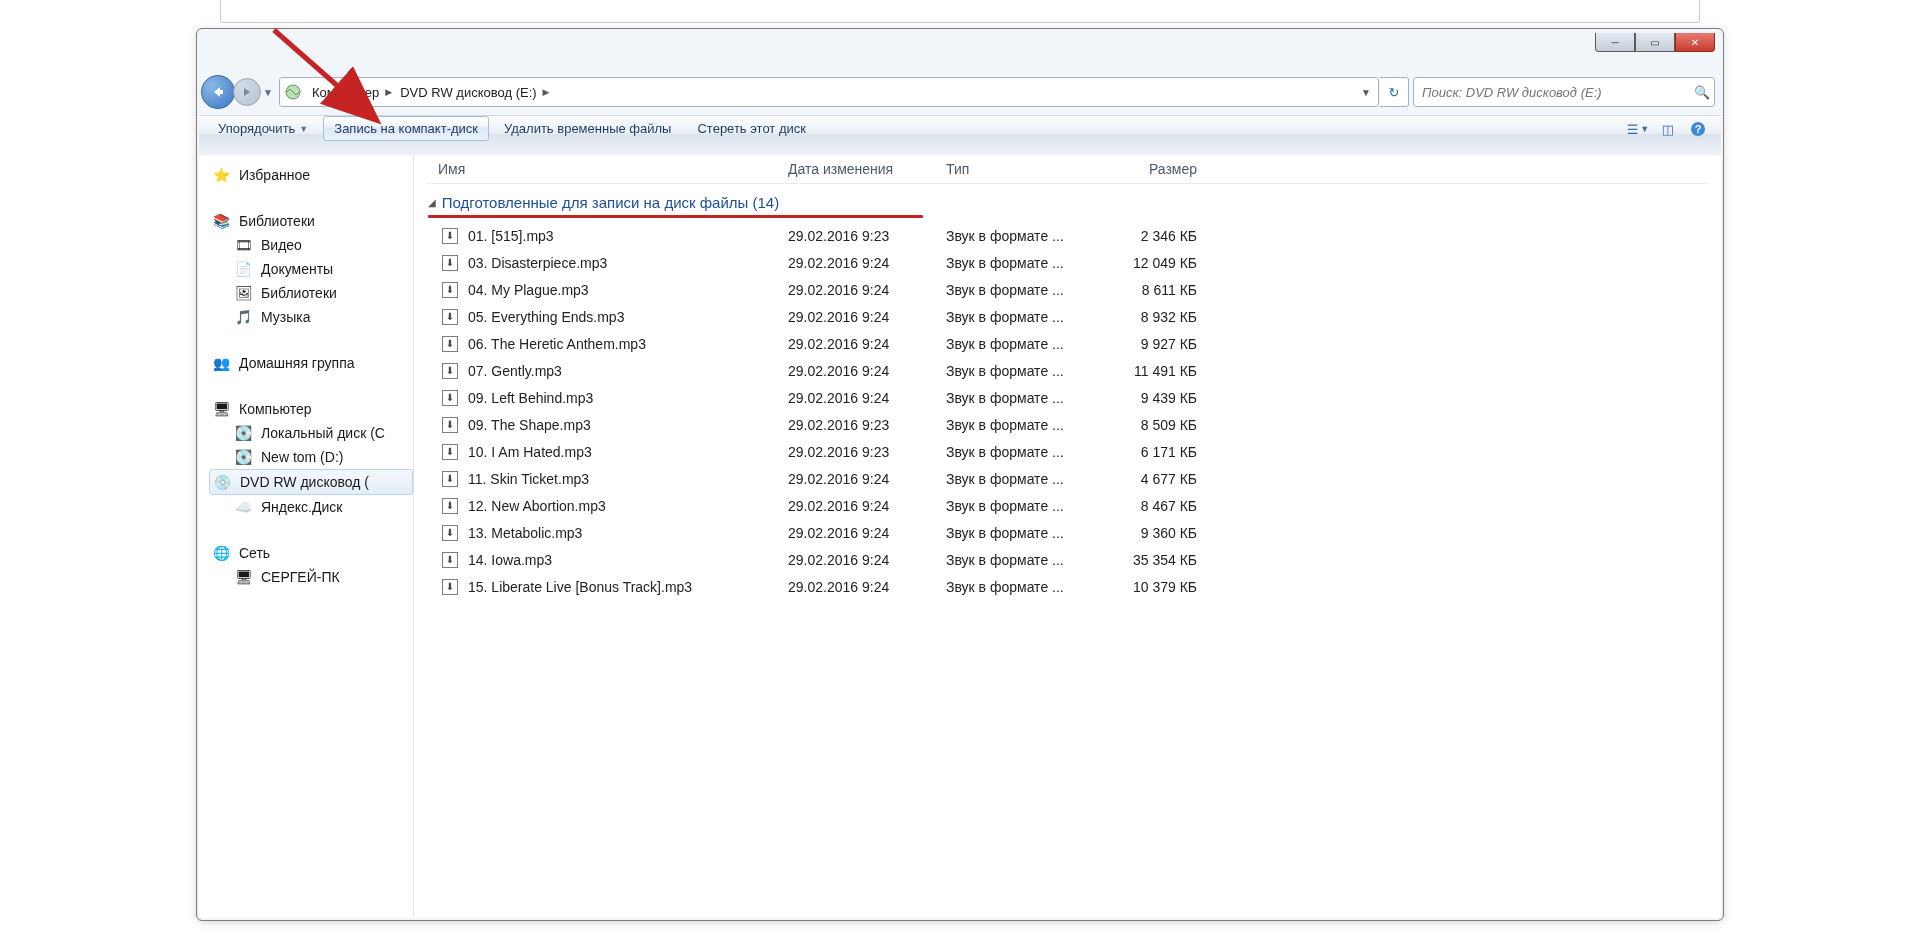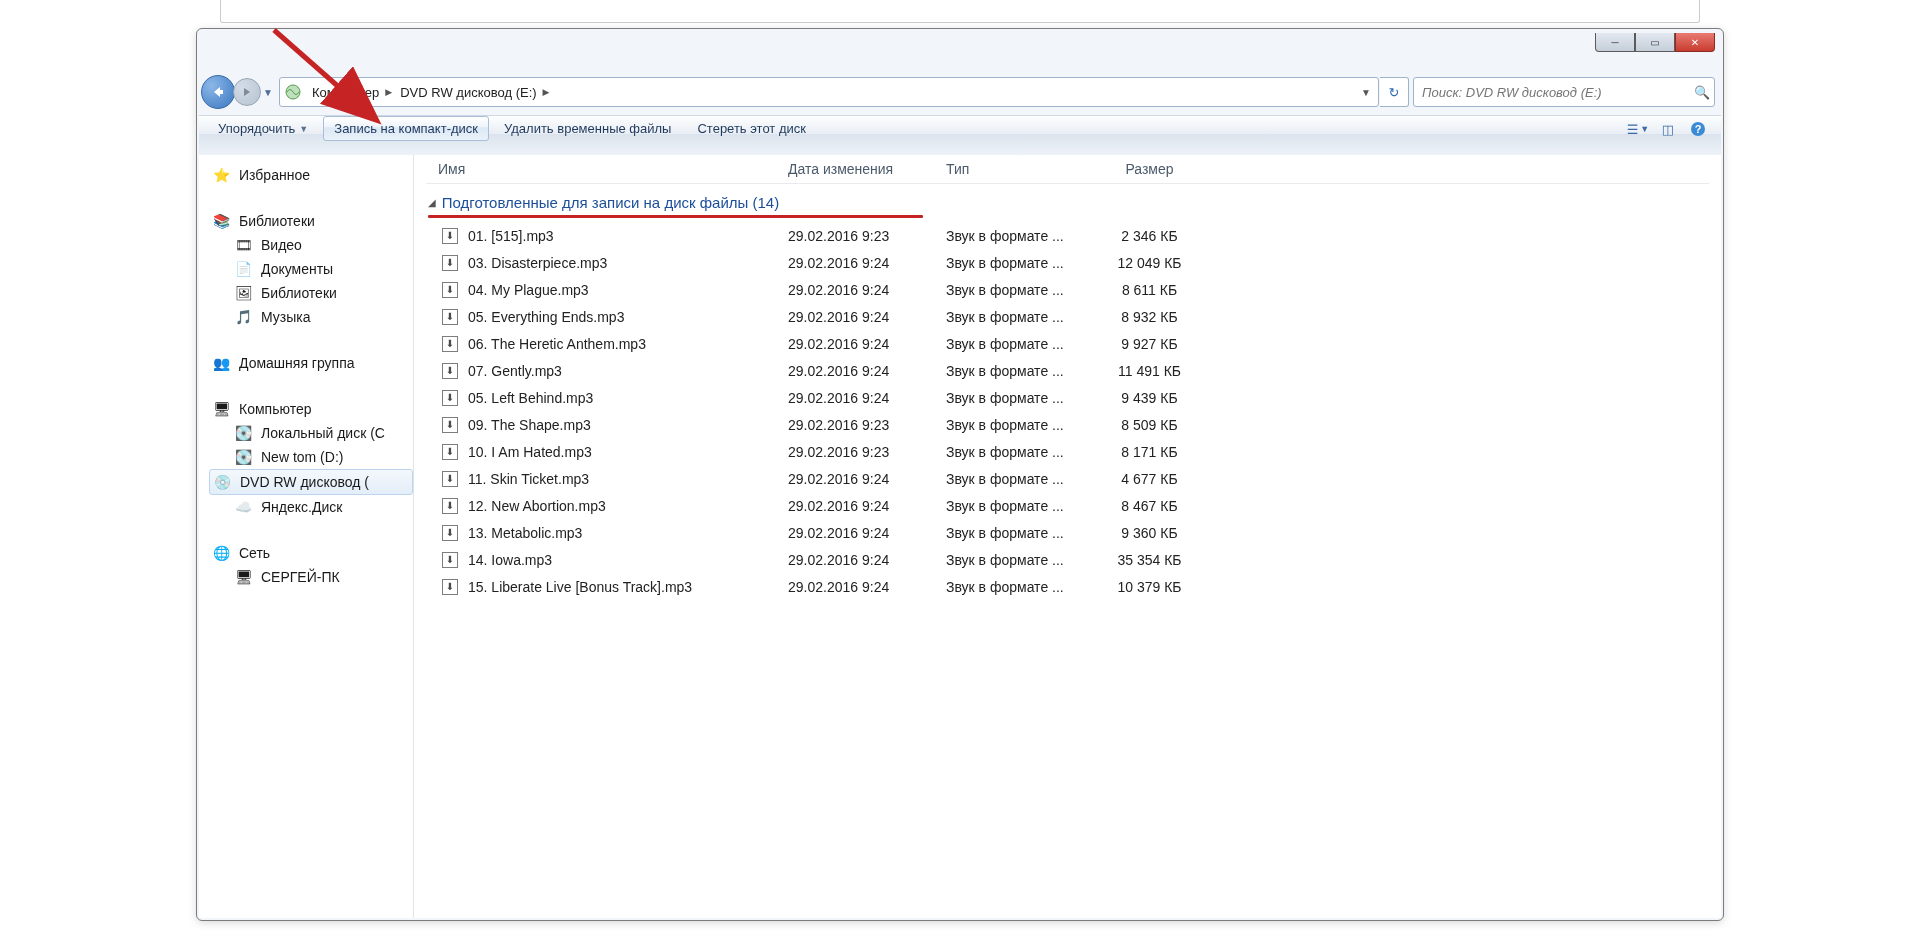--- a/index.html
+++ b/index.html
@@ -38,21 +38,21 @@
 .sb-group{margin-bottom:22px}
 .sb-item{display:flex;align-items:center;height:24px;gap:8px;cursor:default;color:#1a1a1a;font-size:14px}
 .sb-item.sub{padding-left:22px}
 .sb-item.sel{background:linear-gradient(#f4f8fc,#e3eef9);border:1px solid #bcd5ee;border-radius:3px;margin-left:-4px;padding-left:4px}
 .sb-ico{width:18px;height:18px;display:inline-flex;align-items:center;justify-content:center;font-size:14px}
 .files{flex:1;position:relative;padding:0 12px;overflow:hidden}
 .col-headers{display:flex;height:28px;align-items:center;border-bottom:1px solid #e8eaed;color:#4b5a6b;font-size:14px}
 .col-name{width:350px;padding-left:12px}
 .col-date{width:158px}
 .col-type{width:156px}
-.col-size{width:95px;text-align:center;padding-right:6px}
+.col-size{width:95px;text-align:right;padding-right:6px}
 .group-header{margin:10px 0 4px 2px}
 .gh-row{display:flex;align-items:center;gap:6px;color:#1c4e9a;font-size:15px;cursor:default}
 .gh-row .tri{font-size:10px;color:#555}
 .gh-underline{height:3px;background:#c62424;margin-top:4px;width:495px;border-radius:1px}
 .file-row{display:flex;align-items:center;height:27px;font-size:14px;color:#222;cursor:default}
 .f-ico{width:14px;height:14px;border:1px solid #7d7d7d;background:#fff;position:relative;margin:0 10px 0 4px;display:inline-flex;align-items:center;justify-content:center;font-size:10px;color:#4a4a4a}
 .arrow-annot{position:absolute;left:274px;top:30px;pointer-events:none}
 .arrow-annot svg{overflow:visible}
 </style>
 </head>
@@ -272,21 +272,21 @@
                 <span class="f-ico">⬇</span>
                 <span>07. Gently.mp3</span>
               </div>
               <div class="col-date">29.02.2016 9:24</div>
               <div class="col-type">Звук в формате ...</div>
               <div class="col-size">11 491 КБ</div>
             </div>
             <div class="file-row">
               <div class="col-name" style="display:flex;align-items:center">
                 <span class="f-ico">⬇</span>
-                <span>05. Left Behind.mp3</span>
+                <span>09. Left Behind.mp3</span>
               </div>
               <div class="col-date">29.02.2016 9:24</div>
               <div class="col-type">Звук в формате ...</div>
               <div class="col-size">9 439 КБ</div>
             </div>
             <div class="file-row">
               <div class="col-name" style="display:flex;align-items:center">
                 <span class="f-ico">⬇</span>
                 <span>09. The Shape.mp3</span>
               </div>
@@ -294,21 +294,21 @@
               <div class="col-type">Звук в формате ...</div>
               <div class="col-size">8 509 КБ</div>
             </div>
             <div class="file-row">
               <div class="col-name" style="display:flex;align-items:center">
                 <span class="f-ico">⬇</span>
                 <span>10. I Am Hated.mp3</span>
               </div>
               <div class="col-date">29.02.2016 9:23</div>
               <div class="col-type">Звук в формате ...</div>
-              <div class="col-size">8 171 КБ</div>
+              <div class="col-size">6 171 КБ</div>
             </div>
             <div class="file-row">
               <div class="col-name" style="display:flex;align-items:center">
                 <span class="f-ico">⬇</span>
                 <span>11. Skin Ticket.mp3</span>
               </div>
               <div class="col-date">29.02.2016 9:24</div>
               <div class="col-type">Звук в формате ...</div>
               <div class="col-size">4 677 КБ</div>
             </div>

